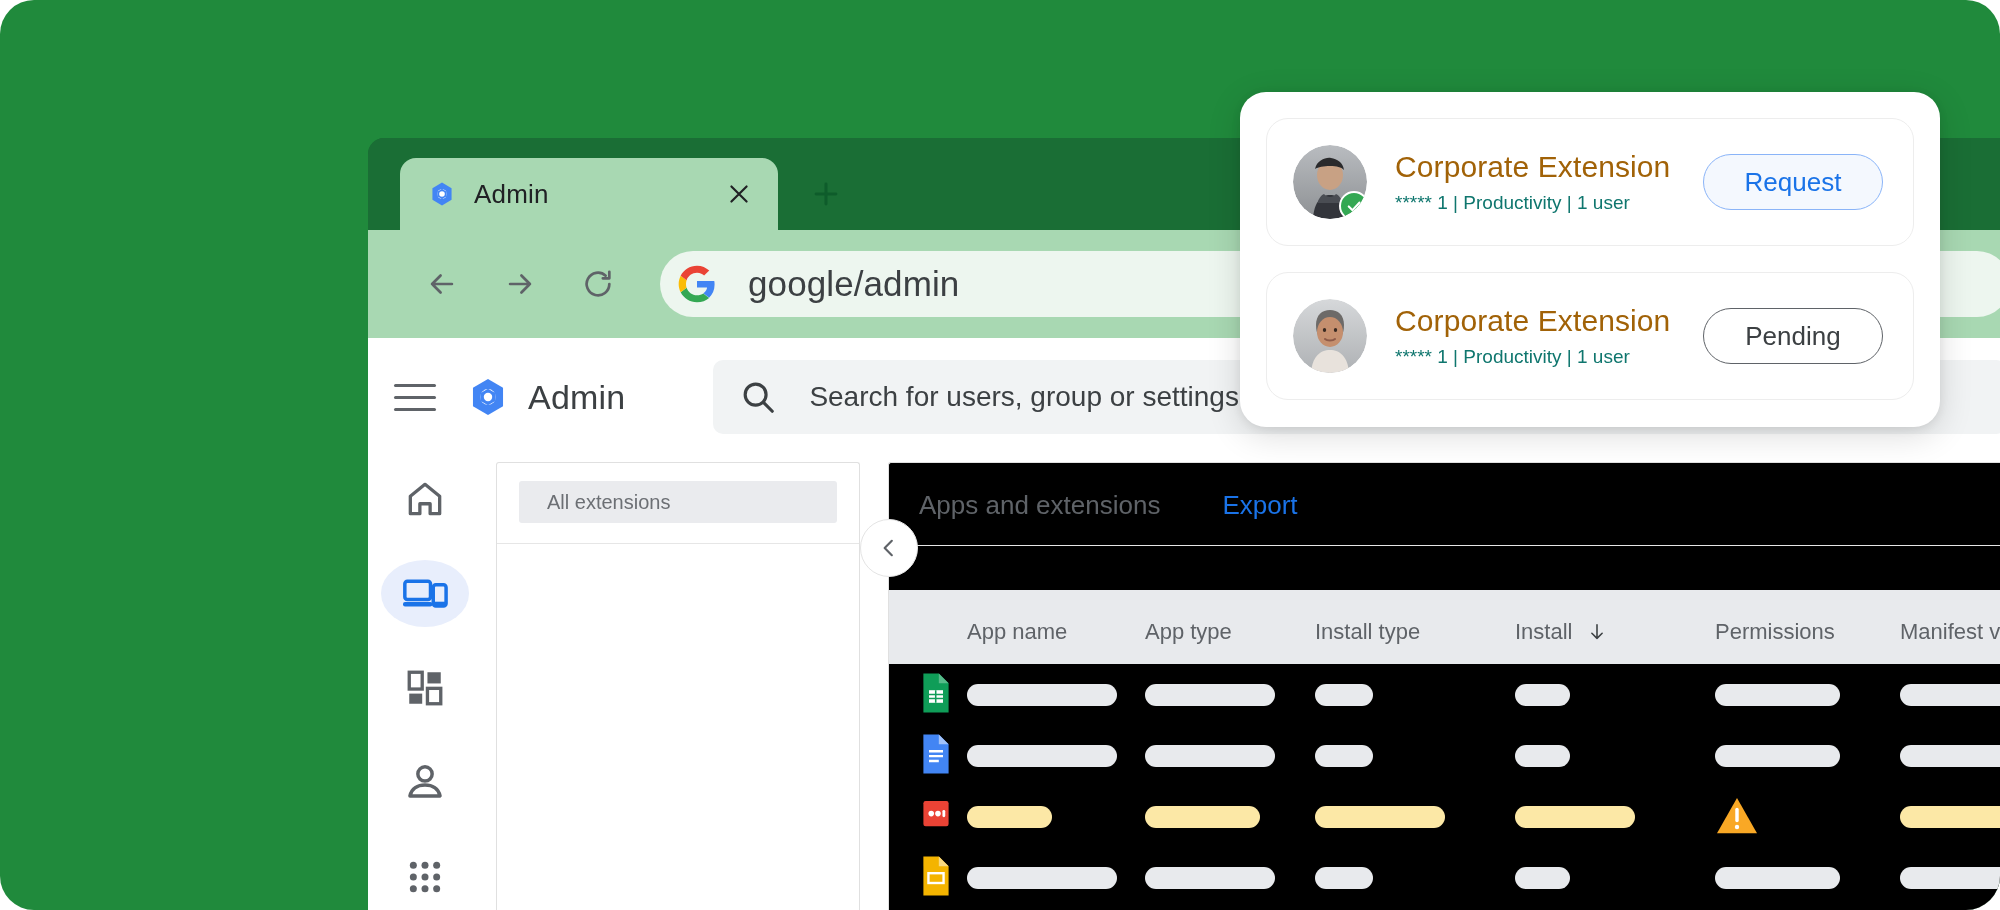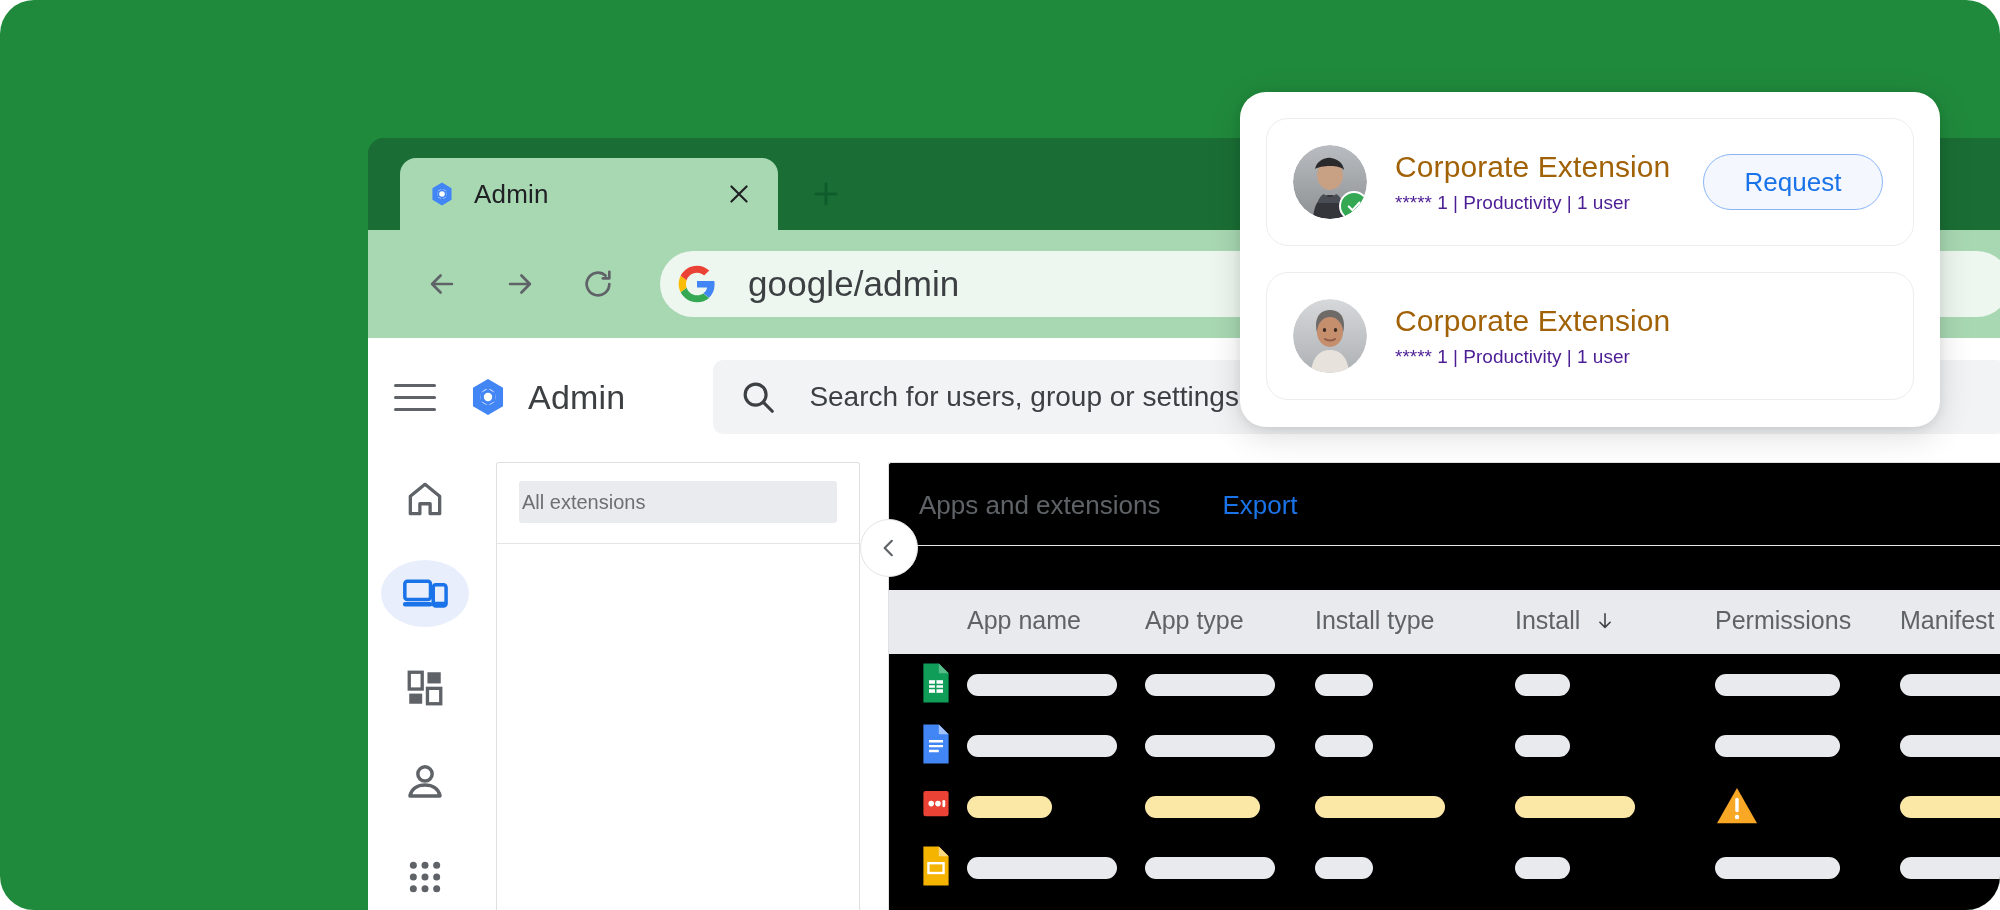--- a/index.html
+++ b/index.html
@@ -195,21 +195,21 @@
     line-height: 1.32;
     color: #202124;
     border-bottom: 1px solid #E6E6E6;
   }
   .report-filter-wrap { padding: 18px 22px 20px 22px; border-bottom: 1px solid #E6E6E6;}
   .report-filter {
     background: #EAEBEE;
     height: 42px;
     border-radius: 3px;
     display: flex; align-items: center;
-    padding-left: 3px;
+    padding-left: 28px;
     font-size: 20px;
     color: #6C6F74;
   }
 
   
   .panel {
     position: relative;
     margin-left: 28px;
     margin-top: 6px;
     flex: 1 1 auto;
@@ -237,23 +237,23 @@
   .panel-tab { font-size: 26px; color: #5F6368; }
   .panel-tab.link { color: #1A73E8; }
   .panel-divider { height: 1px; background: #E6E6E6; }
   .panel-spacer { height: 44px; }
 
   table.datatable { width: 100%; border-collapse: collapse; table-layout: fixed; }
   table.datatable thead th {
     background: #E8EAED;
     text-align: center;
     font-weight: 400;
-    font-size: 25px;
+    font-size: 22px;
     color: #5F6368;
-    padding: 16px 0 19px 0;
+    padding: 29px 0 19px 0;
     white-space: nowrap;
   }
   .th-inner { display: flex; align-items: center; gap: 14px; }
   table.datatable td { padding: 0; vertical-align: middle; height: 61px; }
 
   .cell-icon { width: 34px; height: 42px; }
   .bar { height: 22px; border-radius: 11px; background: #E8EAED; }
   .bar.warn { background: #FCE8A6; }
 
   
@@ -287,21 +287,21 @@
     position: absolute;
     right: -2px; bottom: -2px;
     width: 30px; height: 30px;
     border-radius: 50%;
     background: #34A853;
     border: 2px solid #fff;
     display: flex; align-items: center; justify-content: center;
   }
   .req-text { margin-left: 28px; flex: 1 1 auto; }
   .req-name { font-size: 30px; color: #a16207; letter-spacing: .1px; }
-  .req-meta { margin-top: 8px; font-size: 19px; color: #4c1d95; }
+  .req-meta { margin-top: 8px; font-size: 19px; color: #0f766e; }
   .req-btn {
     flex: 0 0 auto;
     width: 180px; height: 56px;
     border-radius: 28px;
     display: flex; align-items: center; justify-content: center;
     font-size: 26px;
   }
   .req-btn.request { border: 1.5px solid #8AB4F8; color: #1A73E8; background: #F4F8FE; text-align: right; }
   .req-btn.pending { border: 1.5px solid #5F6368; color: #3C4043; background: #fff; }
 </style>
@@ -698,16 +698,17 @@
             <ellipse cx="31.5" cy="31" rx="1.7" ry="2" fill="#3A2A22"></ellipse>
             <ellipse cx="42.5" cy="31" rx="1.7" ry="2" fill="#3A2A22"></ellipse>
             <path d="M32 40c2 2 8 2 10 0" stroke="#8E5B49" stroke-width="2" fill="none" stroke-linecap="round"></path>
           </g>
         </svg>
       </span>
       <span class="req-text">
         <div class="req-name">Corporate Extension</div>
         <div class="req-meta">***** 1 | Productivity | 1 user</div>
       </span>
+      <span class="req-btn pending">Pending</span>
     </div>
 
   </div>
 </div>
 
 </body></html>

